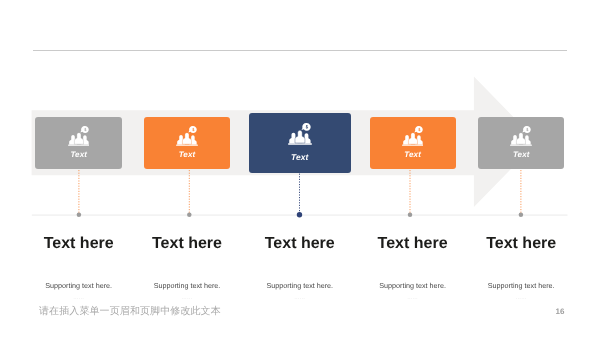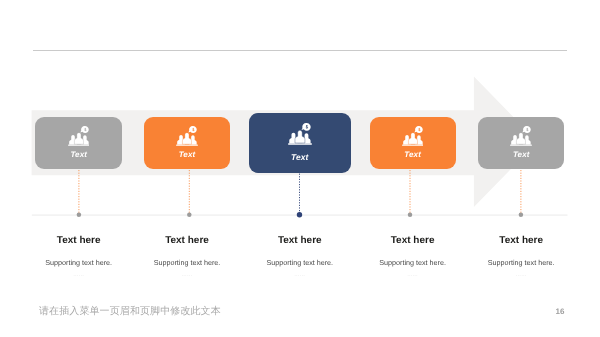--- a/index.html
+++ b/index.html
@@ -9,31 +9,31 @@
     font-family:"Liberation Sans",sans-serif;
     -webkit-font-smoothing:antialiased;
     text-rendering:geometricPrecision;
   }
   .slide{position:relative;width:600px;height:337px;background:#fff;overflow:hidden;}
 
   .top-rule{position:absolute;left:33.1px;top:49.9px;width:534.4px;height:0.9px;background:#cacaca;}
 
   .arrow-band{position:absolute;left:0;top:0;width:600px;height:337px;}
 
-  .card{position:absolute;border-radius:9px;box-sizing:border-box;}
+  .card{position:absolute;border-radius:3px;box-sizing:border-box;}
   .card .icon{position:absolute;left:50%;transform:translateX(-50%);}
   .card .card-label{position:absolute;left:0;width:100%;text-align:center;
         color:#ffffff;font-weight:bold;font-style:italic;
         letter-spacing:0.1px;line-height:1;}
 
   .overlay{position:absolute;left:0;top:0;width:600px;height:337px;pointer-events:none;}
 
   .tb{position:absolute;text-align:center;}
-  .tb .h{font-size:10px;font-weight:bold;color:#1d1d1b;line-height:1;}
-  .tb .s{font-size:7.2px;color:#4a4a4a;line-height:1;margin-top:13px;}
+  .tb .h{font-size:16px;font-weight:bold;color:#1d1d1b;line-height:1;}
+  .tb .s{font-size:7.2px;color:#4a4a4a;line-height:1;margin-top:30px;}
   .tb .t{font-size:5.2px;color:#eaeaea;line-height:1;margin-top:7px;letter-spacing:.2px;
          font-family:"DejaVu Sans",sans-serif;}
 
   .footer{position:absolute;left:39px;top:307px;font-size:10px;color:#a8a8a8;line-height:1;
           font-family:"DejaVu Sans",sans-serif;letter-spacing:0.1px;}
   .pageno{position:absolute;left:555.5px;top:308px;font-size:8px;color:#a0a0a0;line-height:1;font-weight:bold;}
 </style>
 </head>
 <body>
 

